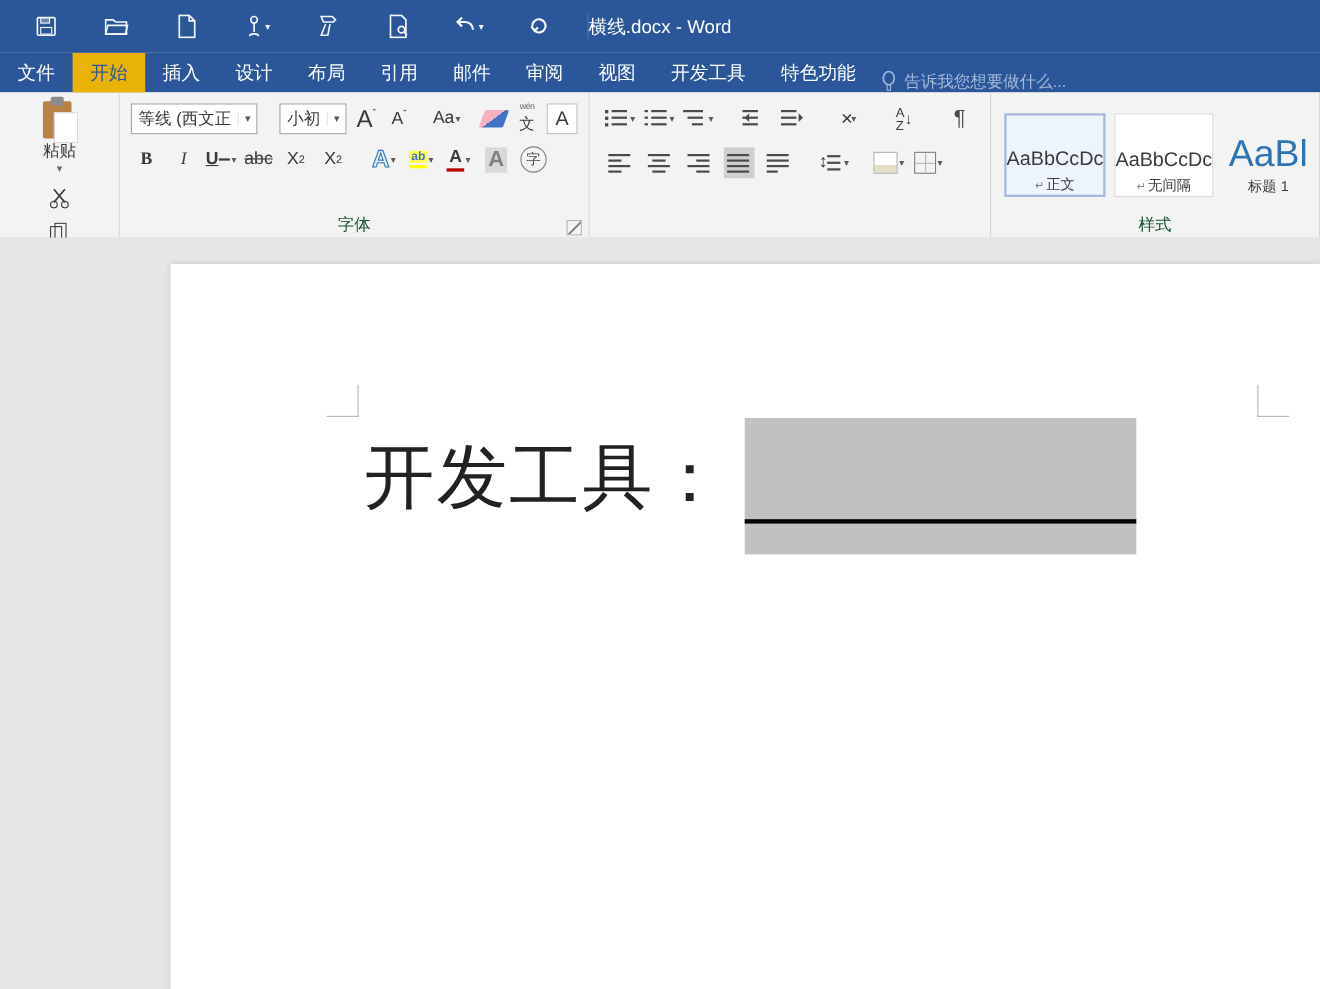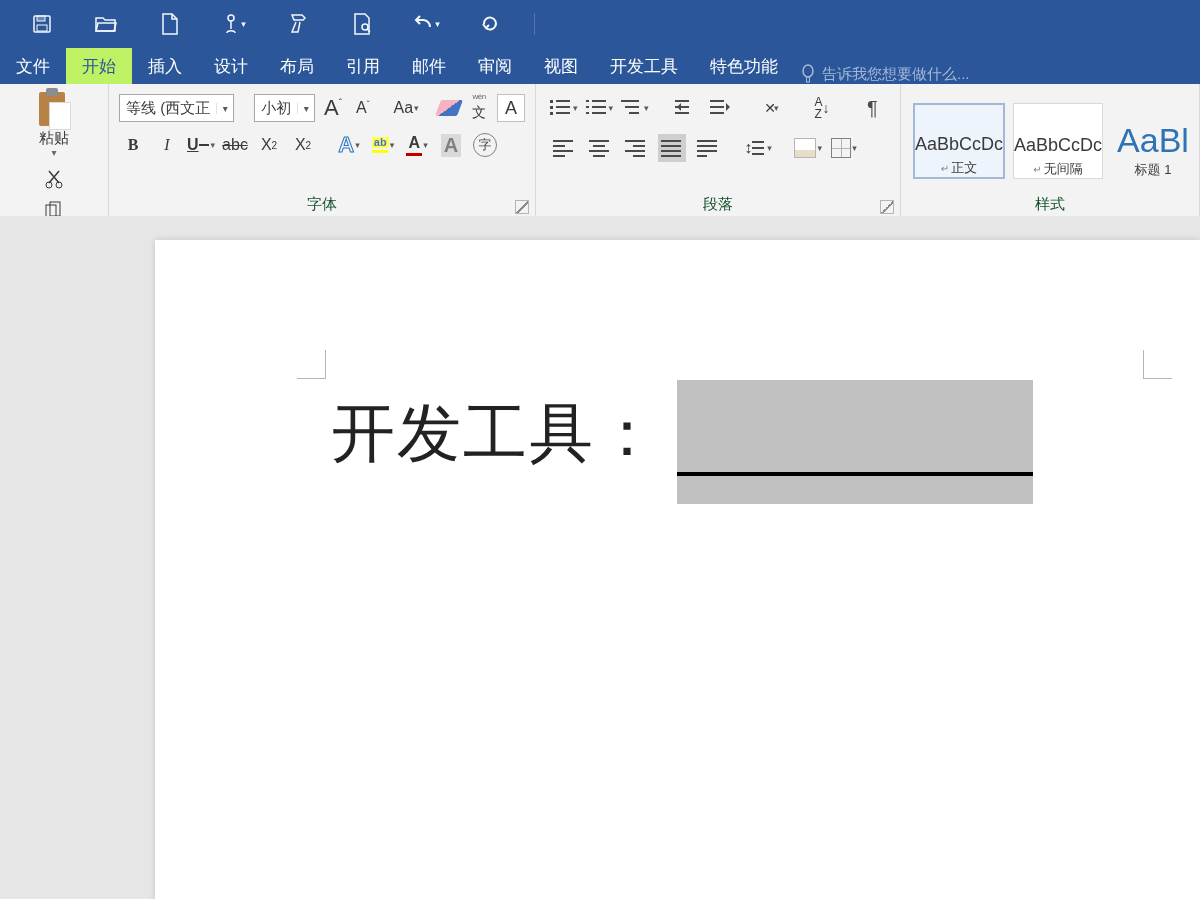--- a/index.html
+++ b/index.html
@@ -67,21 +67,21 @@
   .menu-tab {
     padding: 0 16px;
     height: 36px;
     display: flex;
     align-items: center;
     color: #fff;
     font-size: 17px;
     cursor: pointer;
   }
   .menu-tab.active {
-    background: #bef264;
+    background: #eab308;
     color: #2b579a;
   }
   .tell-me {
     display: flex;
     align-items: center;
     gap: 6px;
     color: #a3b8d9;
     font-size: 15px;
     margin-left: 6px;
   }
@@ -485,20 +485,21 @@
     <div class="qat-btn">
       <svg width="20" height="20" viewBox="0 0 20 20">
           <path d="M4 10a6 6 0 1 1 2 4" stroke-width="2"></path>
           <path d="M3 10l3 4 3-3" stroke-width="2" fill="none"></path>
         </svg>
     </div>
 
     <div class="sep"></div>
   </div>
 
+  <div class="title-text">横线.docx - Word</div>
 </div>
 
 <div class="menu-tabs">
   <div class="menu-tab">文件</div>
   <div class="menu-tab active">开始</div>
   <div class="menu-tab">插入</div>
   <div class="menu-tab">设计</div>
   <div class="menu-tab">布局</div>
   <div class="menu-tab">引用</div>
   <div class="menu-tab">邮件</div>
@@ -767,24 +768,20 @@
         <div class="rb-btn rb-split">
           <div class="shading-btn"></div>
             <span class="arrow">▾</span>
         </div>
         <div class="rb-btn rb-split">
           <div class="border-btn"></div>
             <span class="arrow">▾</span>
         </div>
       </div>
     </div>
-    <div class="group-label">
-      <span>段落</span>
-      <div class="group-launcher"></div>
-    </div>
   </div>
 
   <div class="group g-styles">
     <div class="group-body">
       <div class="style-item active">
         <div class="preview">AaBbCcDc</div>
         <div class="name"><span class="ret">↵</span><span>正文</span></div>
       </div>
       <div class="style-item">
         <div class="preview">AaBbCcDc</div>

